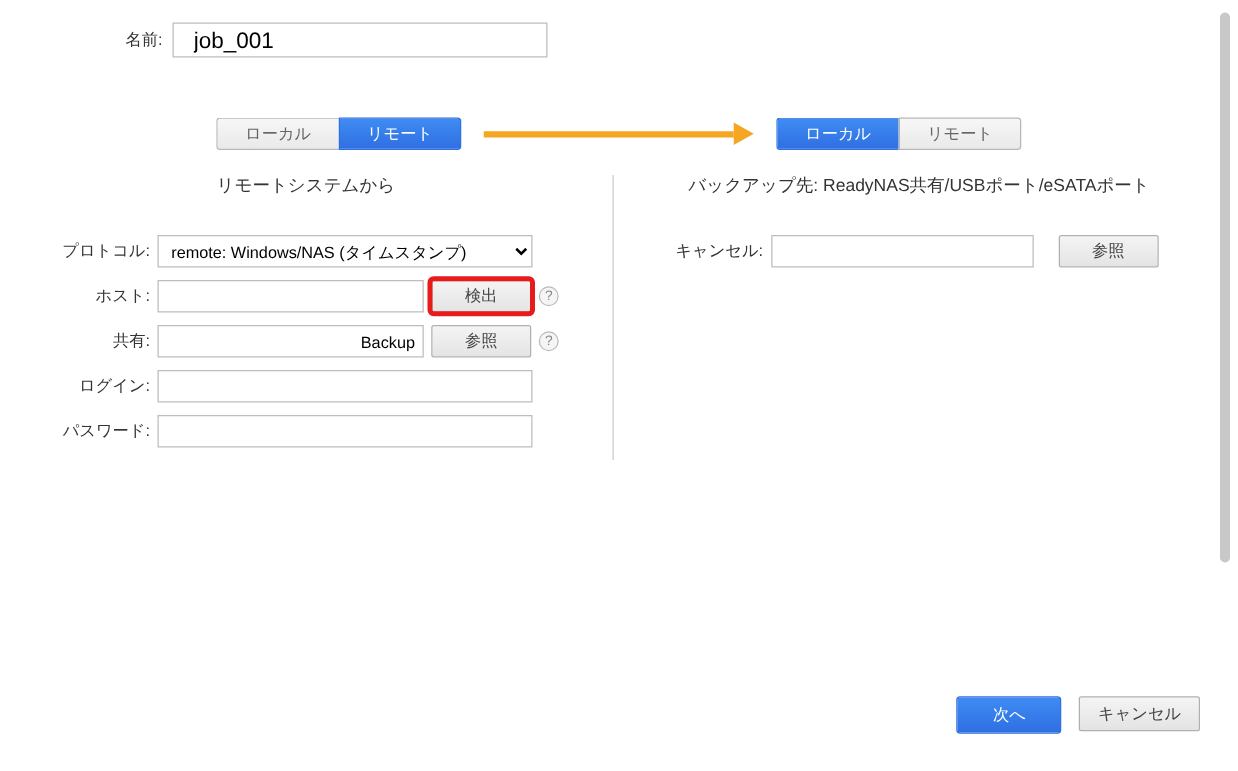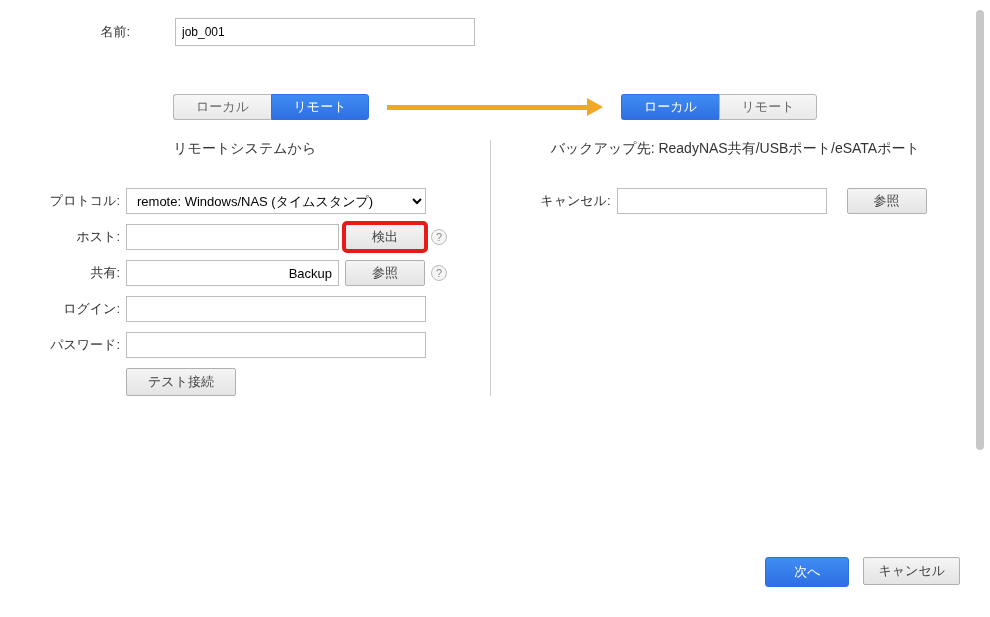--- a/index.html
+++ b/index.html
@@ -32,23 +32,22 @@
   }
   .row-name label {
     width: 40px;
     text-align: right;
     margin-right: 8px;
   }
   .row-name input {
     width: 300px;
     height: 28px;
     border: 1px solid #bdbdbd;
-    padding: 2px 6px;
-    font-size: 12px;
-    margin-left: 37px;
+    padding: 2px 16px;
+    font-size: 18px;
   }
   .segment-row {
     display: flex;
     align-items: center;
     justify-content: center;
     margin-bottom: 20px;
   }
   .seg-group {
     display: flex;
   }
@@ -283,23 +282,20 @@
         </div>
       </div>
 
       <div class="form-row">
         <div class="lbl">パスワード:</div>
         <div class="ctl">
           <input type="password" class="txt-full" value="" style="">
         </div>
       </div>
 
-      <div class="test-btn-row">
-        <div class="std-btn">テスト接続</div>
-      </div>
     </div>
 
     <div class="col col-right right-form">
       <div class="col-heading">バックアップ先: ReadyNAS共有/USBポート/eSATAポート</div>
 
       <div class="form-row">
         <div class="lbl">キャンセル:</div>
         <div class="ctl">
           <input type="text" class="txt-loc" value="" style="">
           <div class="side-btn" style="margin-left:20px;">参照</div>

